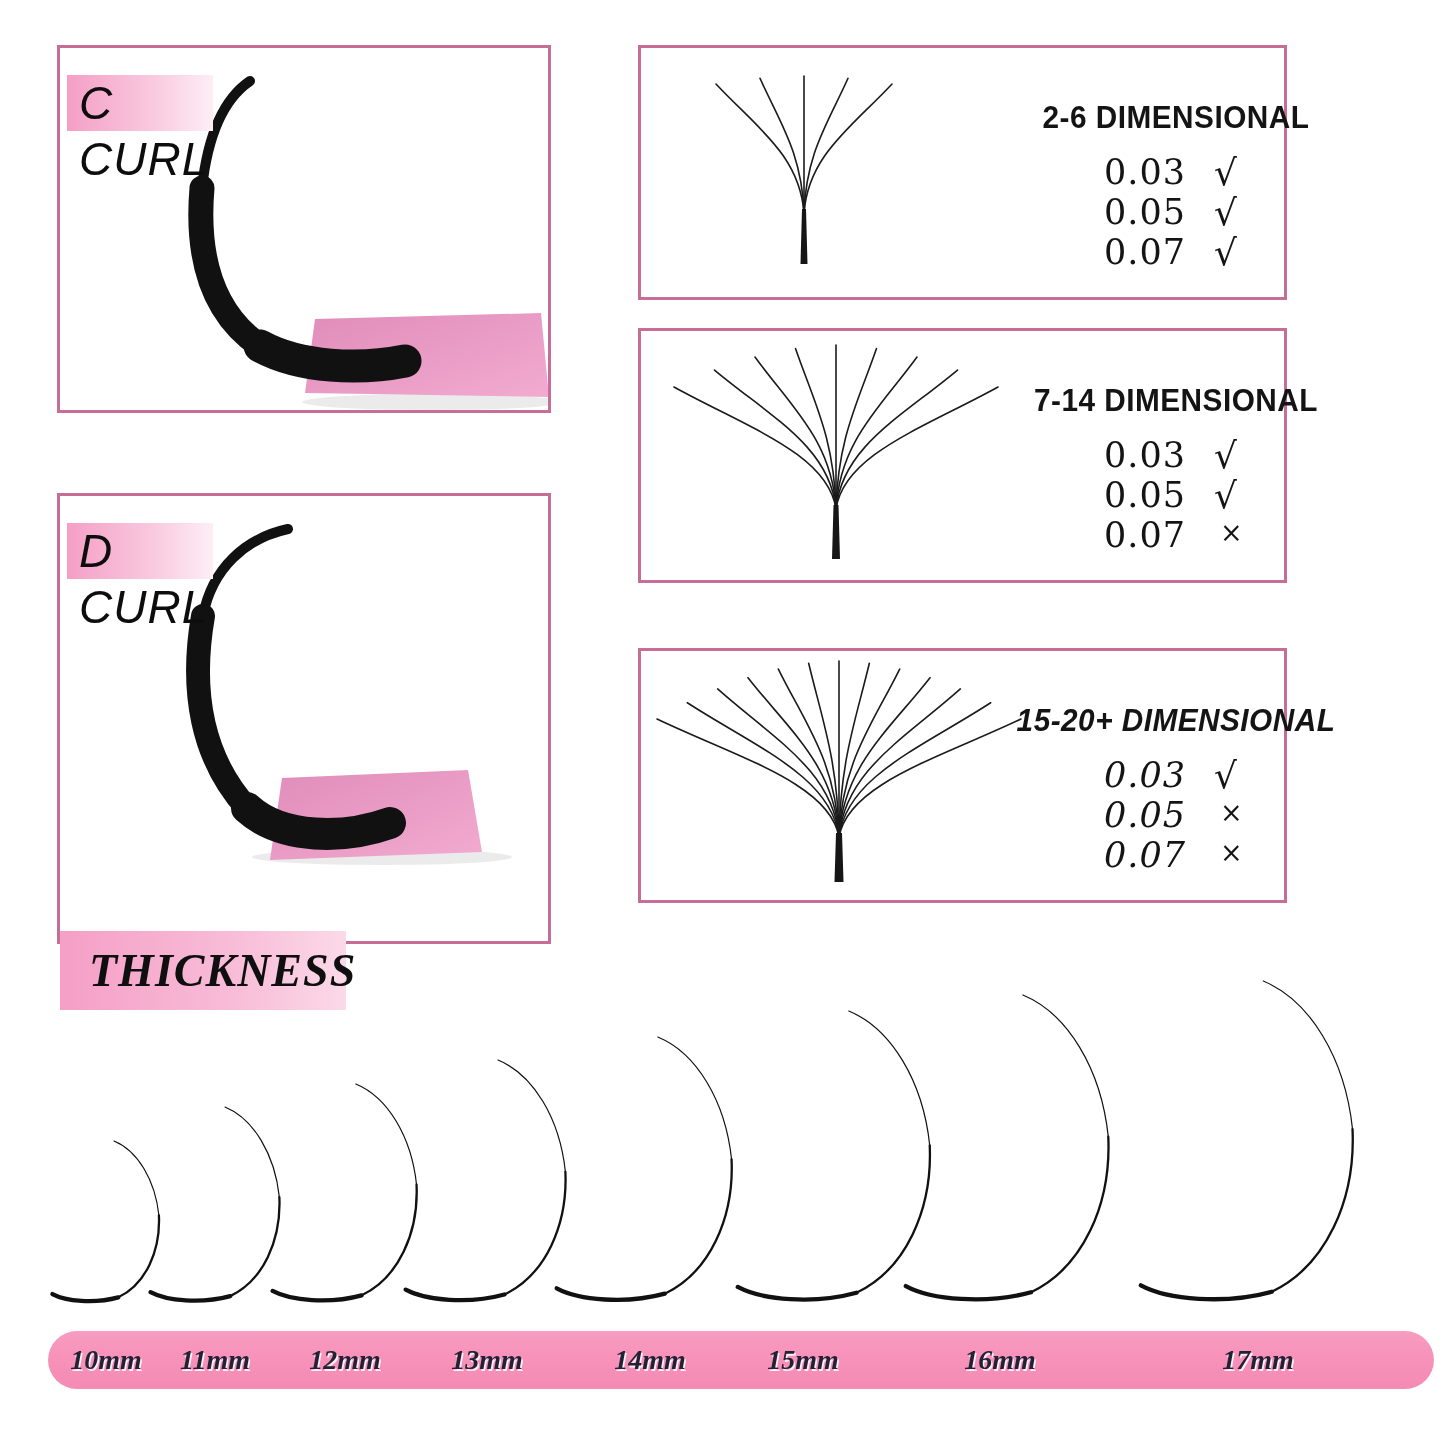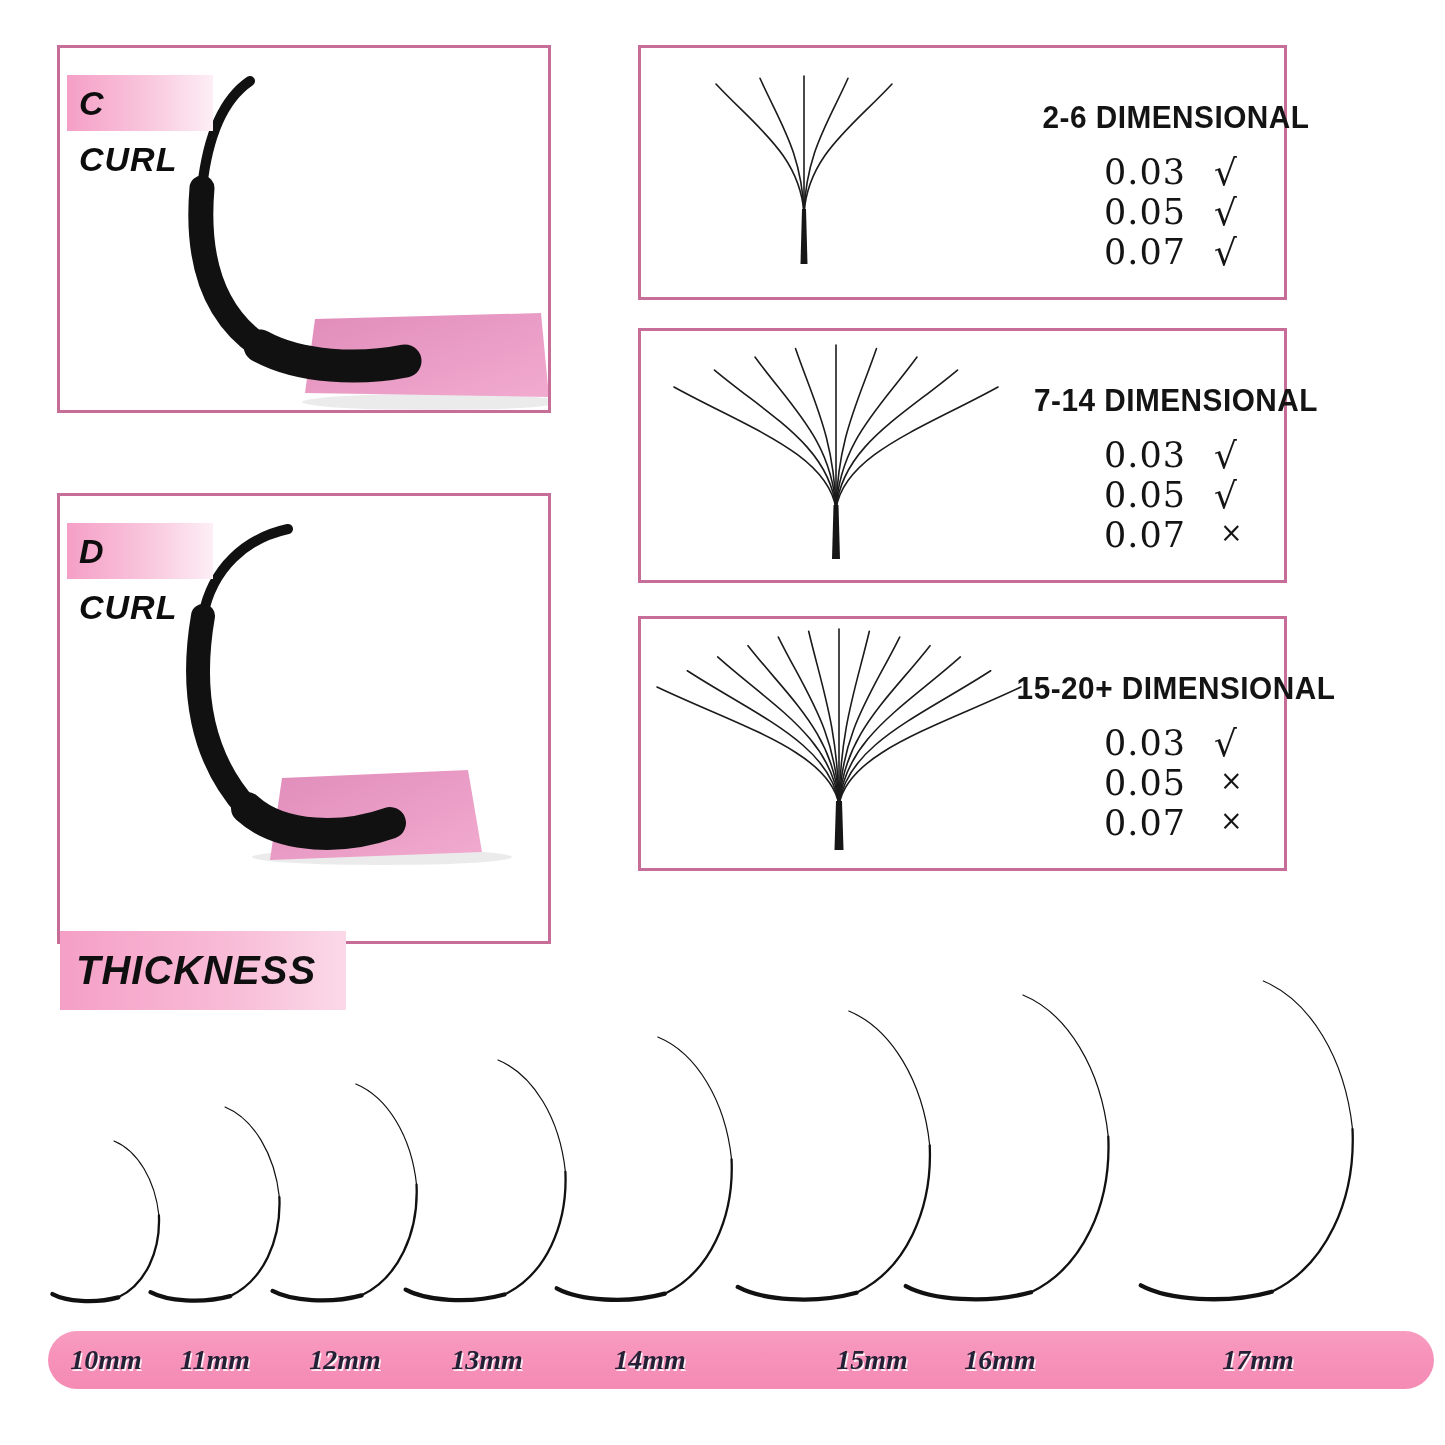--- a/index.html
+++ b/index.html
@@ -6,44 +6,44 @@
   body{width:1445px;height:1445px;position:relative;overflow:hidden;
        font-family:"Liberation Sans",sans-serif;}
 
   .panel{position:absolute;background:#fff;border:3px solid #c76e98;box-sizing:border-box;}
 
   
   #panel-c{left:57px;top:45px;width:494px;height:368px;}
   #panel-d{left:57px;top:493px;width:494px;height:451px;}
   .curl-label{position:absolute;left:7px;top:27px;width:146px;height:56px;
       background:linear-gradient(90deg,#f59fc6 0%,#f9c6dd 55%,#fdeef5 100%);
-      font-style:italic;font-weight:bold;font-size:34px;line-height:56px;
+      font-style:italic;font-weight:normal;font-size:46px;line-height:56px;
       padding-left:12px;box-sizing:border-box;color:#0d0d0d;letter-spacing:1px;z-index:3;}
   .photo-svg{position:absolute;left:0;top:0;}
 
   
   .dim-panel{left:638px;width:649px;height:255px;}
-  #dim-0{top:45px;} #dim-1{top:328px;} #dim-2{top:616px;}
+  #dim-0{top:45px;} #dim-1{top:328px;} #dim-2{top:648px;font-style:italic;}
   .fan-svg{position:absolute;left:0;top:0;}
   .dim-right{position:absolute;left:345px;top:0;width:380px;text-align:center;}
   .dim-title{margin:0;padding-top:52px;font-size:31px;font-weight:bold;color:#141414;
       letter-spacing:0.5px;transform:scaleX(0.96);transform-origin:center top;white-space:nowrap;}
   .dim-rows{margin-top:16px;display:inline-block;}
   .dim-row{display:flex;align-items:center;height:40px;
       font-family:"DejaVu Serif",serif;font-size:35px;color:#141414;}
   .dim-num{width:108px;text-align:right;letter-spacing:1px;}
   .dim-mark{width:60px;text-align:left;margin-left:28px;font-size:36px;
       font-family:"DejaVu Serif","DejaVu Sans",serif;}
   .dim-mark.mark-x{font-size:27px;position:relative;top:-3px;left:6px;}
 
   
   #thickness-label{position:absolute;left:60px;top:931px;width:286px;height:79px;
       background:linear-gradient(90deg,#f59fc6 0%,#f8bcd7 60%,#fbd9e8 100%);
-      font-style:italic;font-weight:bold;font-size:40px;line-height:79px;
-      padding-left:16px;box-sizing:border-box;color:#0f0f0f;letter-spacing:1px;}
+      font-style:italic;font-weight:bold;font-size:46px;line-height:79px;
+      padding-left:29px;box-sizing:border-box;color:#0f0f0f;letter-spacing:1px;font-family:Liberation Serif, serif;}
   #curves-svg{position:absolute;left:0;top:950px;}
 
   
   #length-bar{position:absolute;left:48px;top:1331px;width:1386px;height:58px;
       border-radius:29px;background:linear-gradient(180deg,#f89cc0 0%,#f792ba 45%,#f48bb4 100%);}
   .len-label{position:absolute;top:0;height:58px;line-height:58px;transform:translateX(-50%);
       font-family:"Liberation Serif",serif;font-style:italic;font-weight:bold;font-size:28px;
       color:#232135;text-shadow:1.5px 1.5px 0 rgba(255,255,255,0.85);white-space:nowrap;}
 </style>
 </head>
@@ -206,16 +206,16 @@
     <path d="M1352.52,179.12 C1355.7078,249.96 1325.955,315.97 1271.7624,341.73" fill="none" stroke="#111" stroke-width="2.3" stroke-linecap="round"></path>
     <path d="M1271.7624,341.73 C1225.008,354.60999999999996 1167.6276,349.78 1140.85008,335.28999999999996" fill="none" stroke="#111" stroke-width="4.3" stroke-linecap="round"></path>
   </svg>
 
 <div id="length-bar">
   <span class="len-label" style="left:58px">10mm</span>
   <span class="len-label" style="left:167px">11mm</span>
   <span class="len-label" style="left:297px">12mm</span>
   <span class="len-label" style="left:439px">13mm</span>
   <span class="len-label" style="left:602px">14mm</span>
-  <span class="len-label" style="left:824px">15mm</span>
+  <span class="len-label" style="left:755px">15mm</span>
   <span class="len-label" style="left:952px">16mm</span>
   <span class="len-label" style="left:1210px">17mm</span>
 </div>
 
 </body></html>

